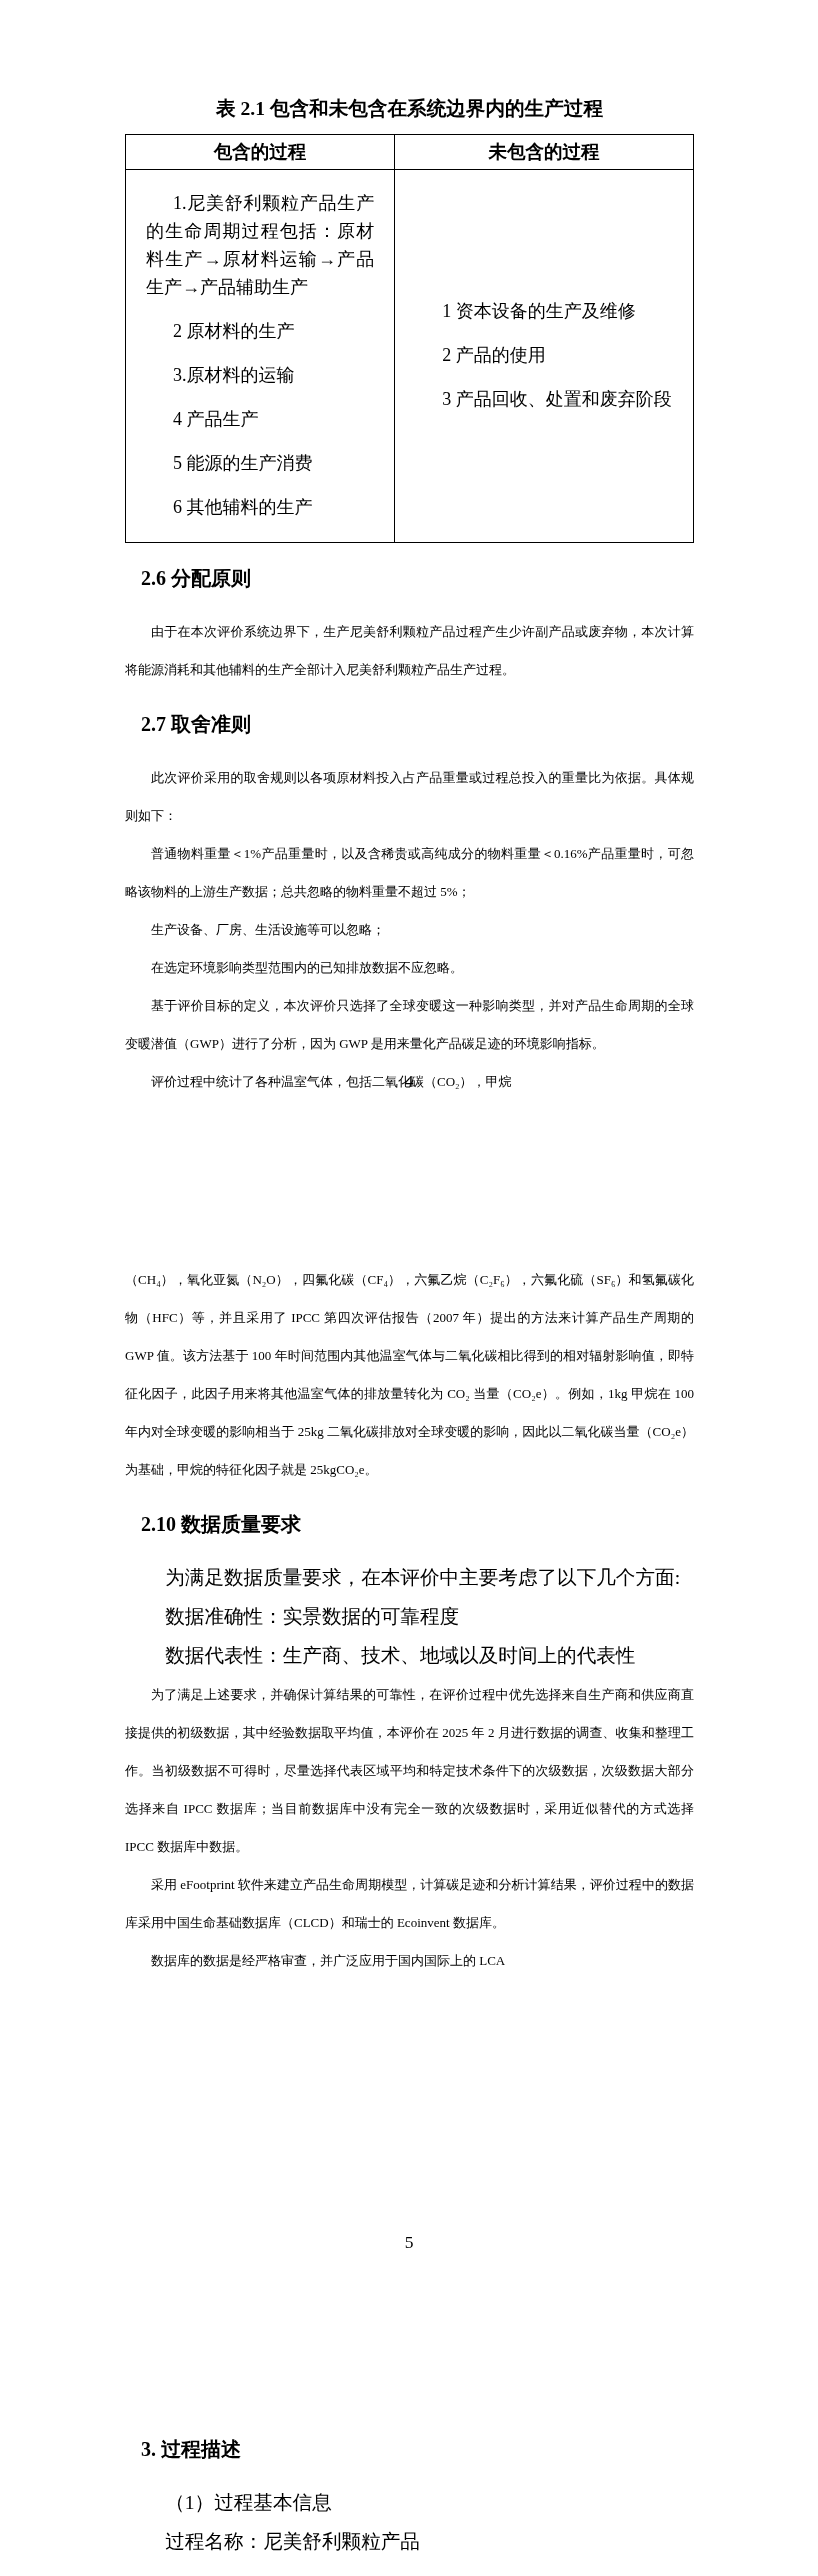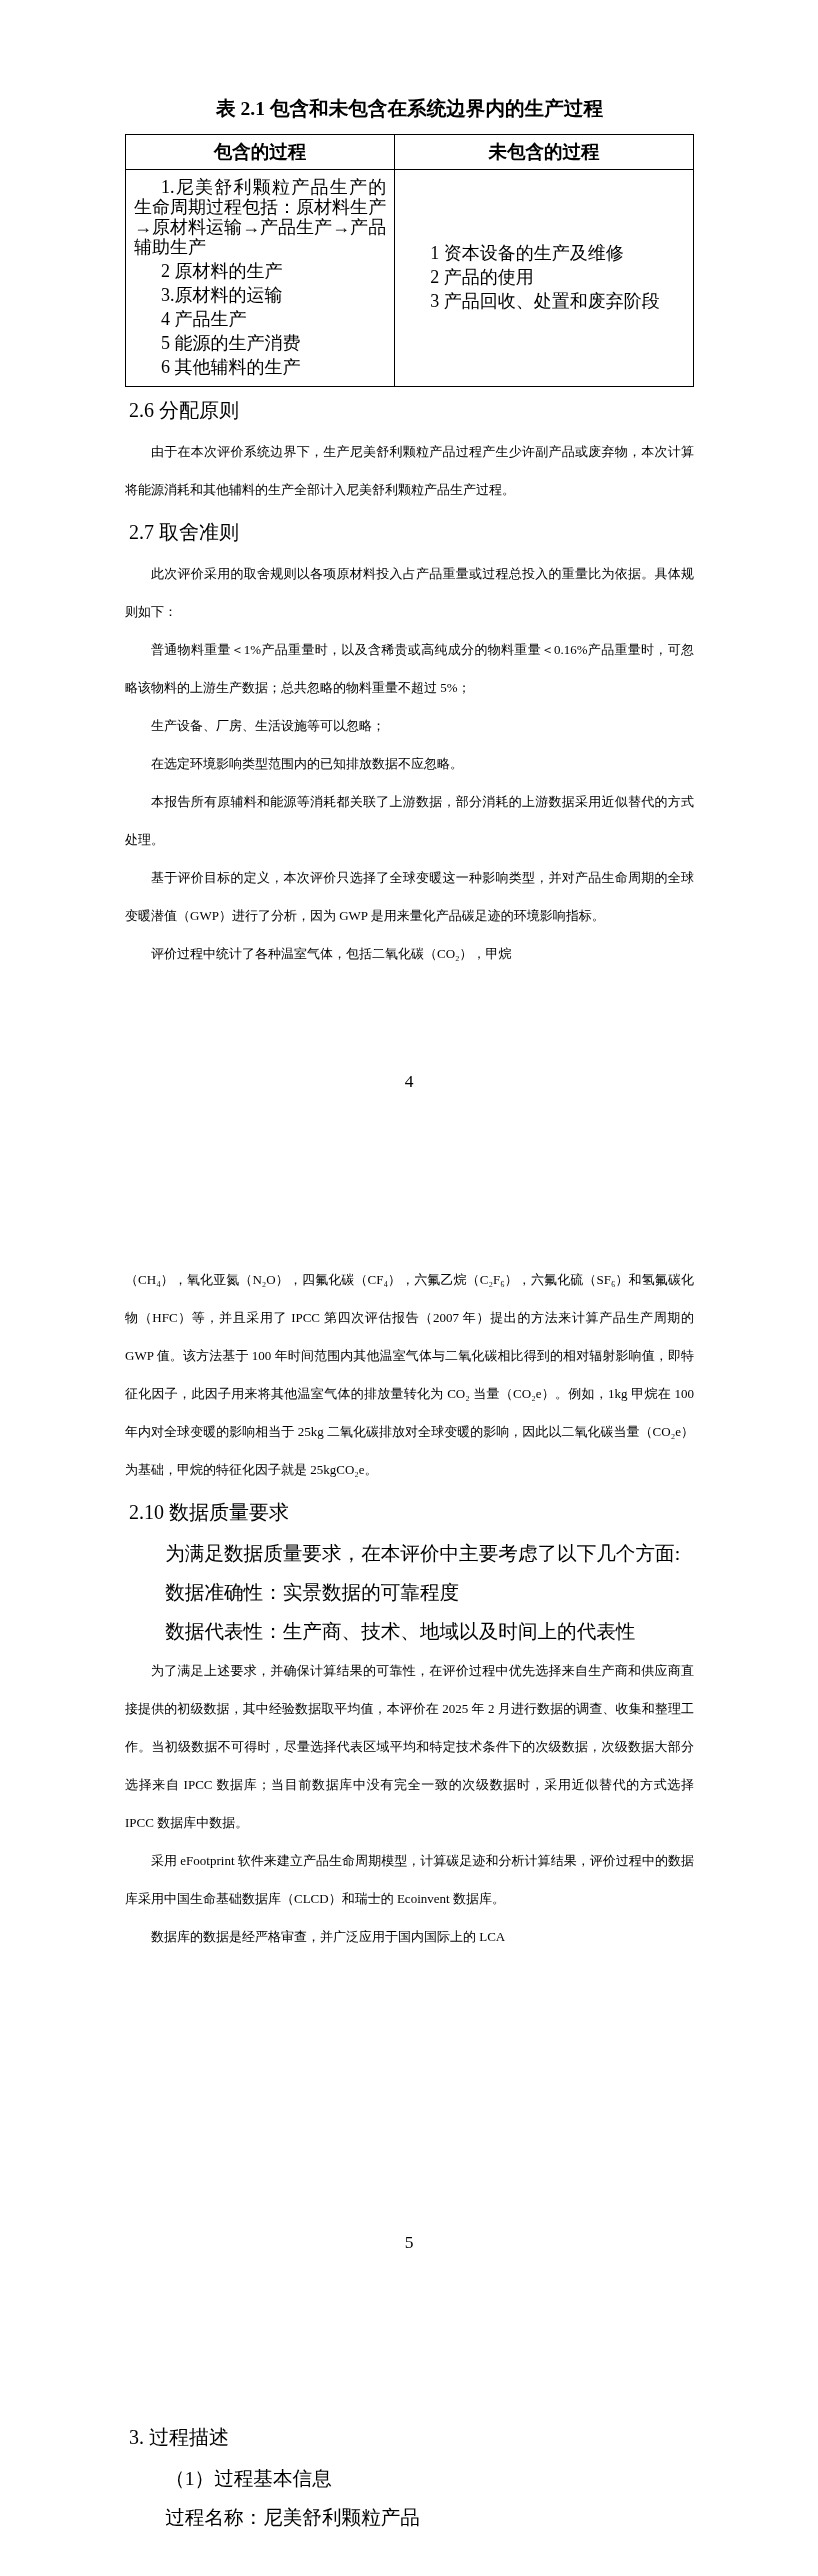--- a/index.html
+++ b/index.html
@@ -47,33 +47,33 @@
     font-size: 18.5px;
     font-weight: bold;
     text-align: center;
     padding: 4.1px 2.1px;
   }
   table.boundary td {
     font-size: 18px;
     padding: 3.1px 4.1px 5.2px 4.1px;
   }
   table.boundary td p {
-    margin: 4px;
-    line-height: 20px;
+    margin: 16px;
+    line-height: 28px;
     text-indent: 1.5em;
     text-align: justify;
   }
   .col-included { width: 47.4%; }
   .col-excluded { width: 52.6%; }
 
   .h-sec {
     font-size: 20px;
-    font-weight: normal;
+    font-weight: bold;
     line-height: 38px;
-    margin: 4px;
+    margin: 16px;
   }
   p.body-p {
     font-size: 13px;
     line-height: 38px;
     margin: 0;
     text-align: justify;
     text-indent: 2em;
   }
   p.no-indent { text-indent: 0; }
   p.line {
@@ -132,21 +132,20 @@
     </table>
 
     <h2 class="h-sec">2.6 分配原则</h2>
     <p class="body-p">由于在本次评价系统边界下，生产尼美舒利颗粒产品过程产生少许副产品或废弃物，本次计算将能源消耗和其他辅料的生产全部计入尼美舒利颗粒产品生产过程。</p>
 
     <h2 class="h-sec">2.7 取舍准则</h2>
     <p class="body-p">此次评价采用的取舍规则以各项原材料投入占产品重量或过程总投入的重量比为依据。具体规则如下：</p>
     <p class="body-p">普通物料重量＜1%产品重量时，以及含稀贵或高纯成分的物料重量＜0.16%产品重量时，可忽略该物料的上游生产数据；总共忽略的物料重量不超过 5%；</p>
     <p class="body-p">生产设备、厂房、生活设施等可以忽略；</p>
     <p class="body-p">在选定环境影响类型范围内的已知排放数据不应忽略。</p>
-    <p class="body-p">本报告所有原辅料和能源等消耗都关联了上游数据，部分消耗的上游数据采用近似替代的方式处理。</p>
 
     <p class="body-p">基于评价目标的定义，本次评价只选择了全球变暖这一种影响类型，并对产品生命周期的全球变暖潜值（GWP）进行了分析，因为 GWP 是用来量化产品碳足迹的环境影响指标。</p>
     <p class="body-p">评价过程中统计了各种温室气体，包括二氧化碳（CO₂），甲烷</p>
   </div>
   <div class="page-number pn-4">4</div>
 </div>
 
 <div class="page page-5">
   <div class="content pad-p5">
     <p class="body-p no-indent">（CH₄），氧化亚氮（N₂O），四氟化碳（CF₄），六氟乙烷（C₂F₆），六氟化硫（SF₆）和氢氟碳化物（HFC）等，并且采用了 IPCC 第四次评估报告（2007 年）提出的方法来计算产品生产周期的 GWP 值。该方法基于 100 年时间范围内其他温室气体与二氧化碳相比得到的相对辐射影响值，即特征化因子，此因子用来将其他温室气体的排放量转化为 CO₂ 当量（CO₂e）。例如，1kg 甲烷在 100 年内对全球变暖的影响相当于 25kg 二氧化碳排放对全球变暖的影响，因此以二氧化碳当量（CO₂e）为基础，甲烷的特征化因子就是 25kgCO₂e。</p>

